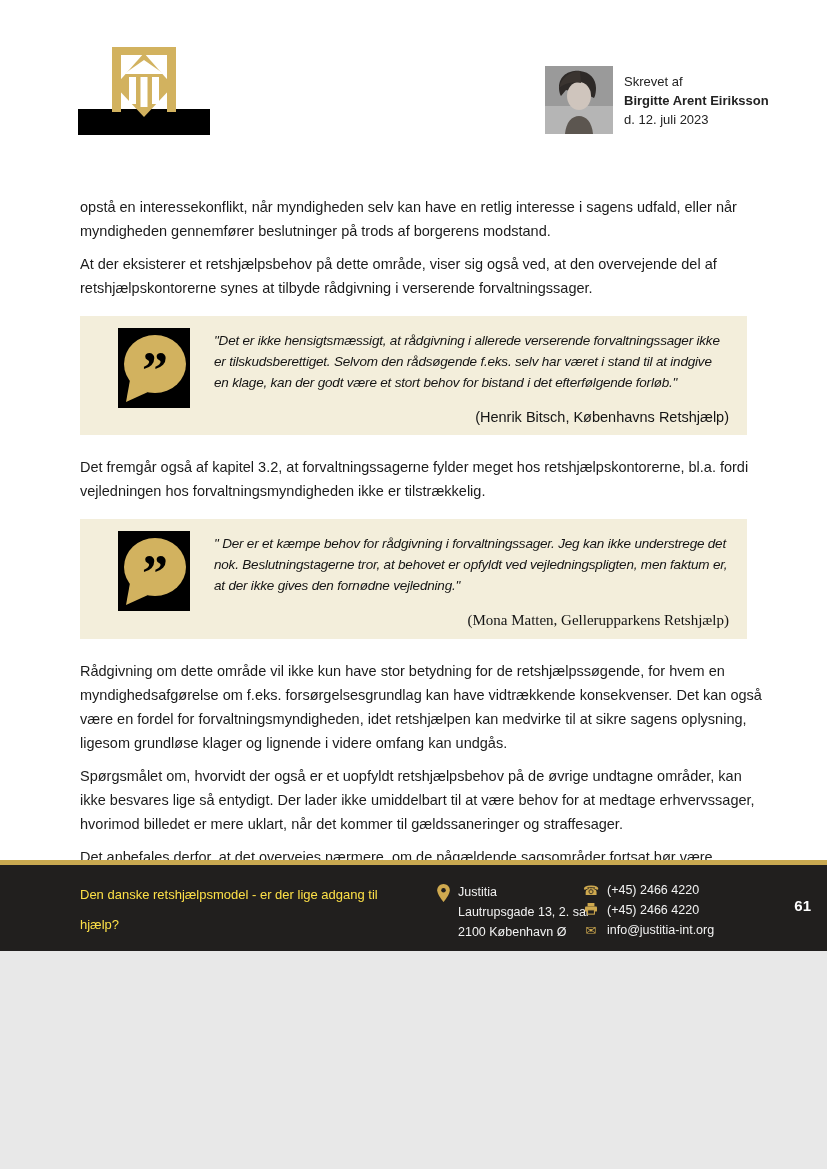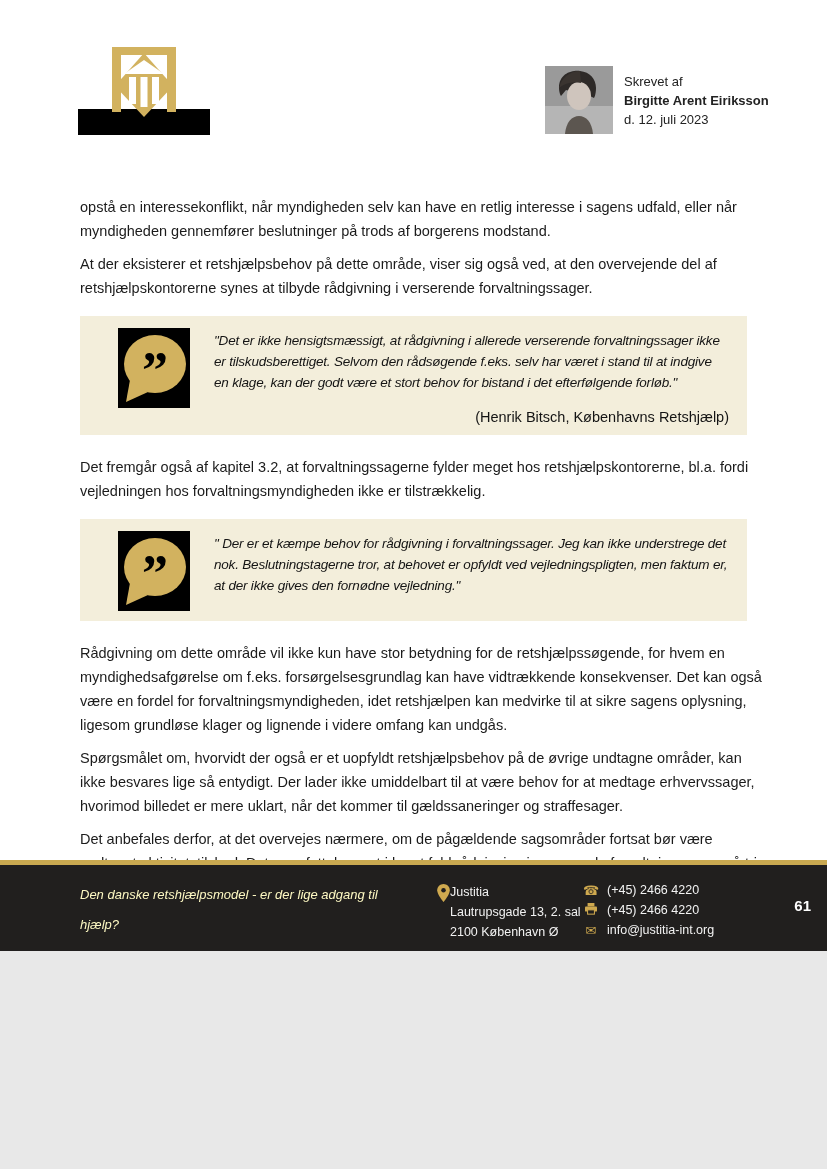--- a/index.html
+++ b/index.html
@@ -63,24 +63,23 @@
     position:absolute; left:0; bottom:0;
     width:827px; height:91px;
     background:#211f1e;
     border-top:5px solid #c9a850;
     color:#f2f2f2;
   }
   .footer-title {
     position:absolute; left:80px; top:15px;
     width:310px;
     font-size:13px; line-height:30px;
-    color:#fef9c3;
-    font-style:italic;
-  }
-  .contact-a { position:absolute; left:437px; top:17px; display:flex; gap:0; }
+    color:#fde047;
+  }
+  .contact-a { position:absolute; left:437px; top:17px; display:flex; gap:8px; }
   .contact-a .lines { font-size:12.5px; line-height:20px; }
   .contact-b { position:absolute; left:583px; top:15px; }
   .contact-row { display:flex; align-items:center; gap:8px; height:20px; font-size:12.5px; }
   .gold-glyph { color:#cfa94f; font-size:13px; width:16px; text-align:center; flex:0 0 auto; }
   .page-number {
     position:absolute; right:16px; top:32px;
     font-size:15px; font-weight:bold; color:#ffffff;
   }
 </style>
 </head>
@@ -149,20 +148,21 @@
 
     <div class="quote">
       <svg class="quote-icon" viewBox="0 0 72 80">
         <rect width="72" height="80" fill="#000000"></rect>
         <ellipse cx="37" cy="36" rx="31" ry="29" fill="#d2b25f"></ellipse>
         <polygon points="12,52 30,64 8,74" fill="#d2b25f"></polygon>
         <text x="37" y="60" font-size="52" font-weight="bold" text-anchor="middle" fill="#000000" font-family="'Liberation Serif', serif">”</text>
       </svg>
       <div class="quote-body">
         <p class="quote-text">" Der er et kæmpe behov for rådgivning i forvaltningssager. Jeg kan ikke understrege det nok. Beslutningstagerne tror, at behovet er opfyldt ved vejledningspligten, men faktum er, at der ikke gives den fornødne vejledning."</p>
+        <p class="quote-attr serif">(Mona Matten, Gellerupparkens Retshjælp)</p>
       </div>
     </div>
 
     <p class="para">Rådgivning om dette område vil ikke kun have stor betydning for de retshjælpssøgende, for hvem en myndighedsafgørelse om f.eks. forsørgelsesgrundlag kan have vidtrækkende konsekvenser. Det kan også være en fordel for forvaltningsmyndigheden, idet retshjælpen kan medvirke til at sikre sagens oplysning, ligesom grundløse klager og lignende i videre omfang kan undgås.</p>
     <p class="para">Spørgsmålet om, hvorvidt der også er et uopfyldt retshjælpsbehov på de øvrige undtagne områder, kan ikke besvares lige så entydigt. Der lader ikke umiddelbart til at være behov for at medtage erhvervssager, hvorimod billedet er mere uklart, når det kommer til gældssaneringer og straffesager.</p>
     <p class="para">Det anbefales derfor, at det overvejes nærmere, om de pågældende sagsområder fortsat bør være undtaget aktivitetstilskud. Det er opfattelsen, at i hvert fald rådgivning i verserende forvaltningssager på trin 2 og 3 tilskudsmæssigt bør ligestilles med rådgivning i øvrige sager. Herved sikres en ensartet fordeling af aktivitetstilskuddet uanset det enkelte kontors sagssammensætning samt et større udbud af rådgivning på et område, der fylder meget i de svageste borgeres hverdag.</p>
   </div>
 
   <div class="footer">
 

